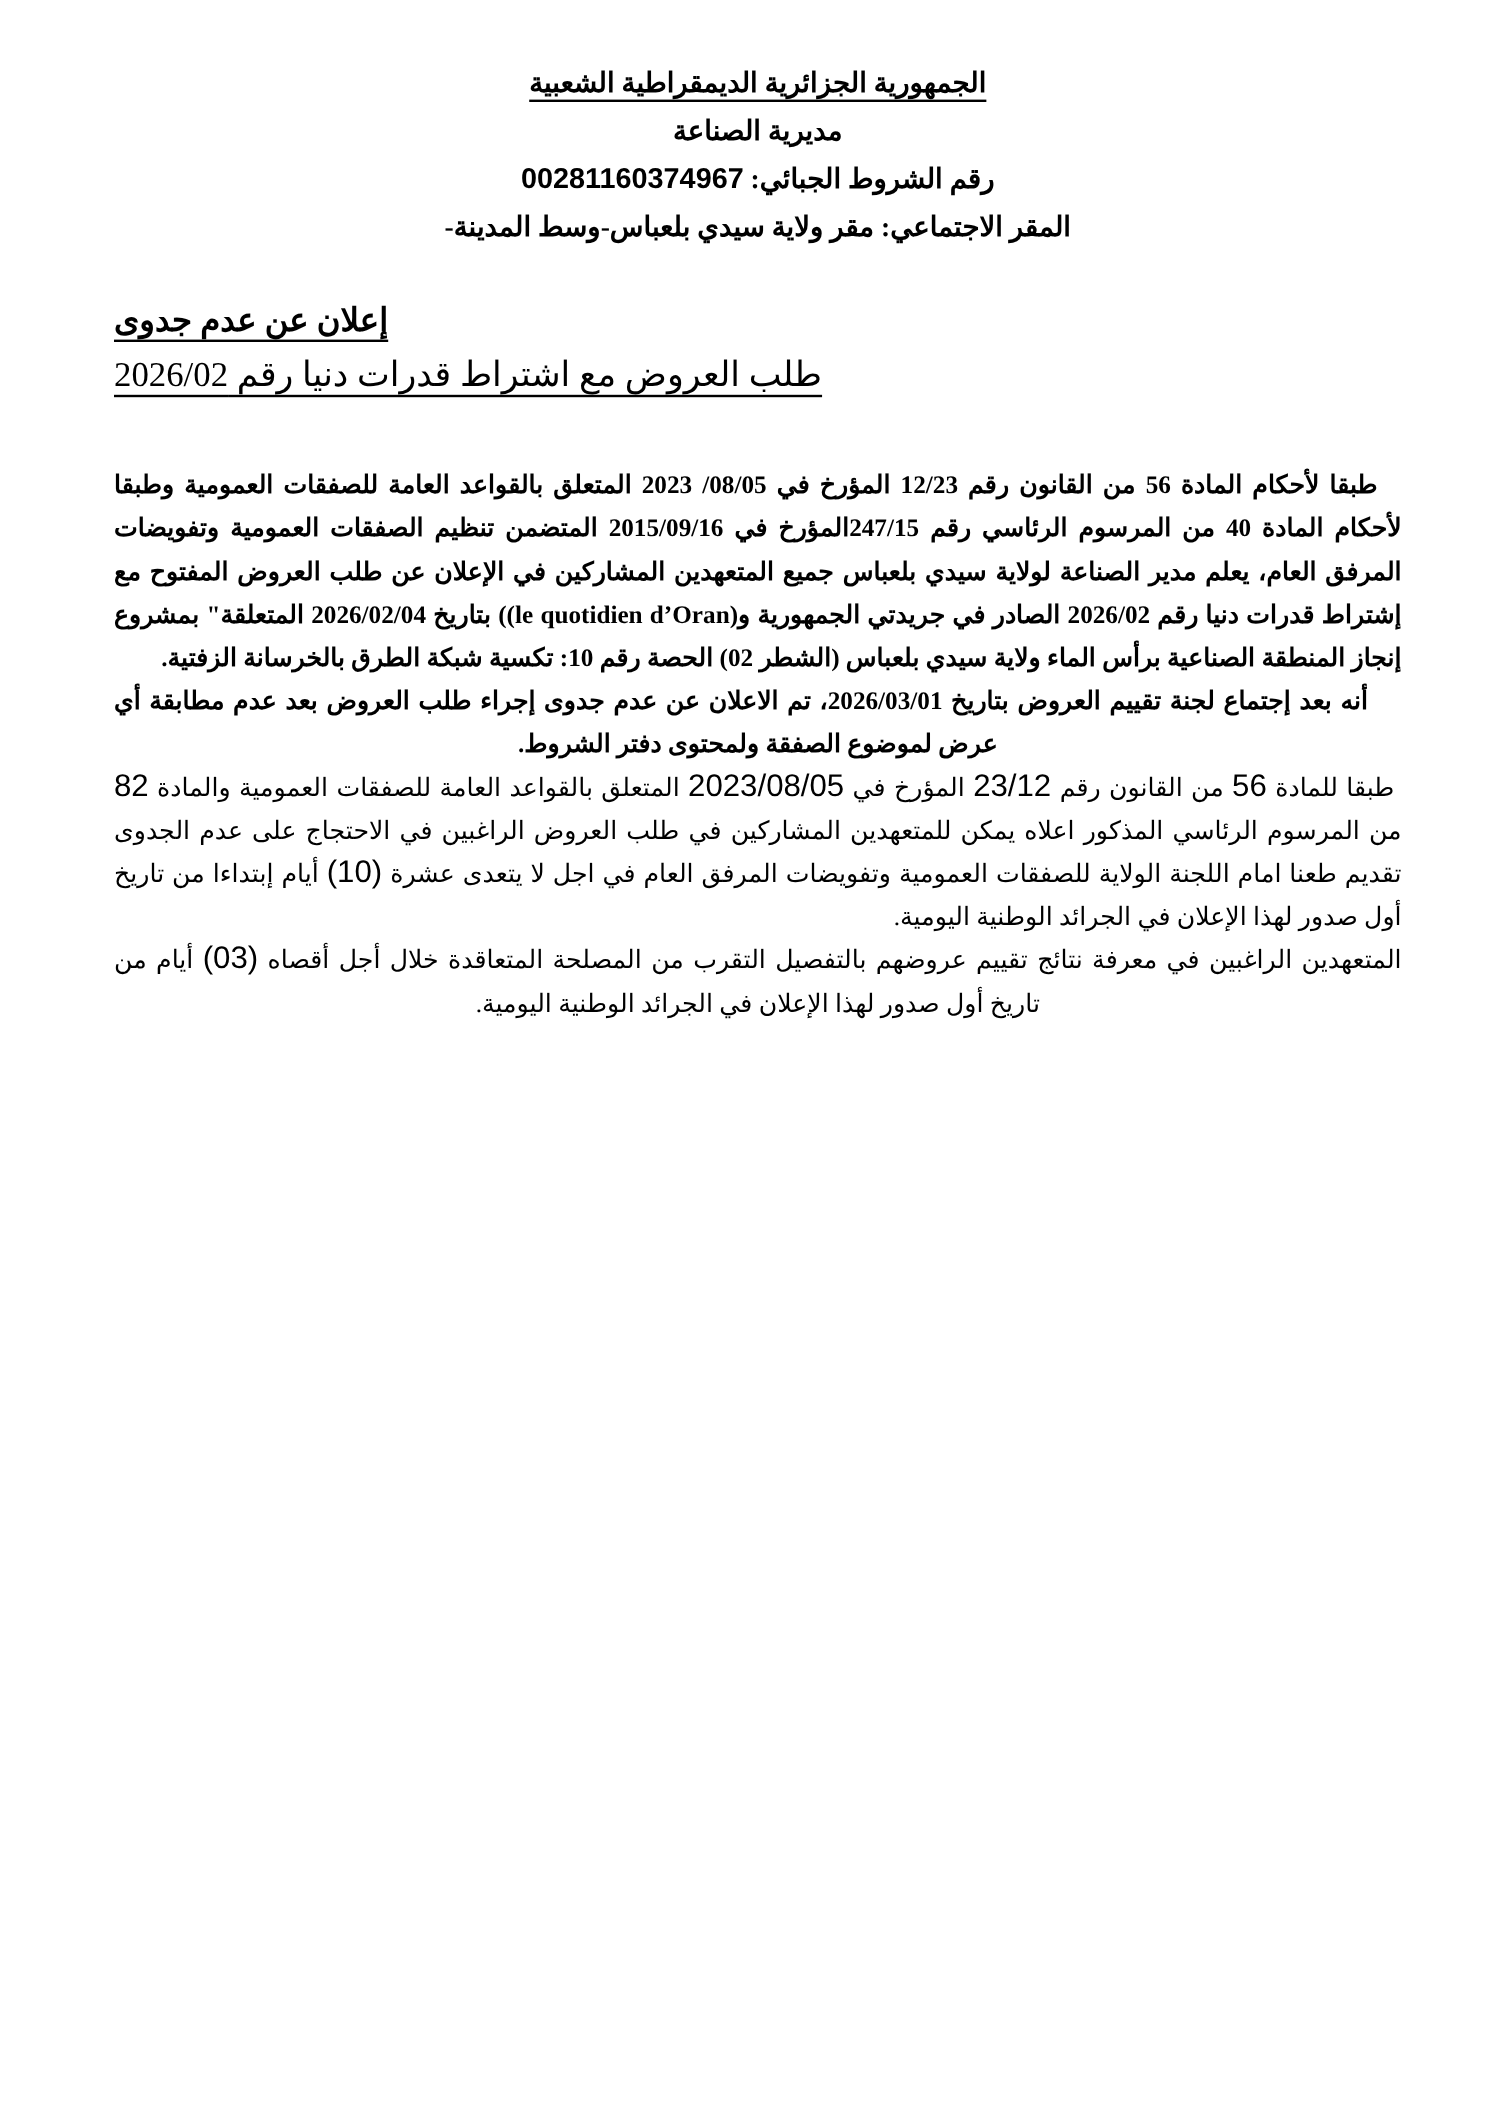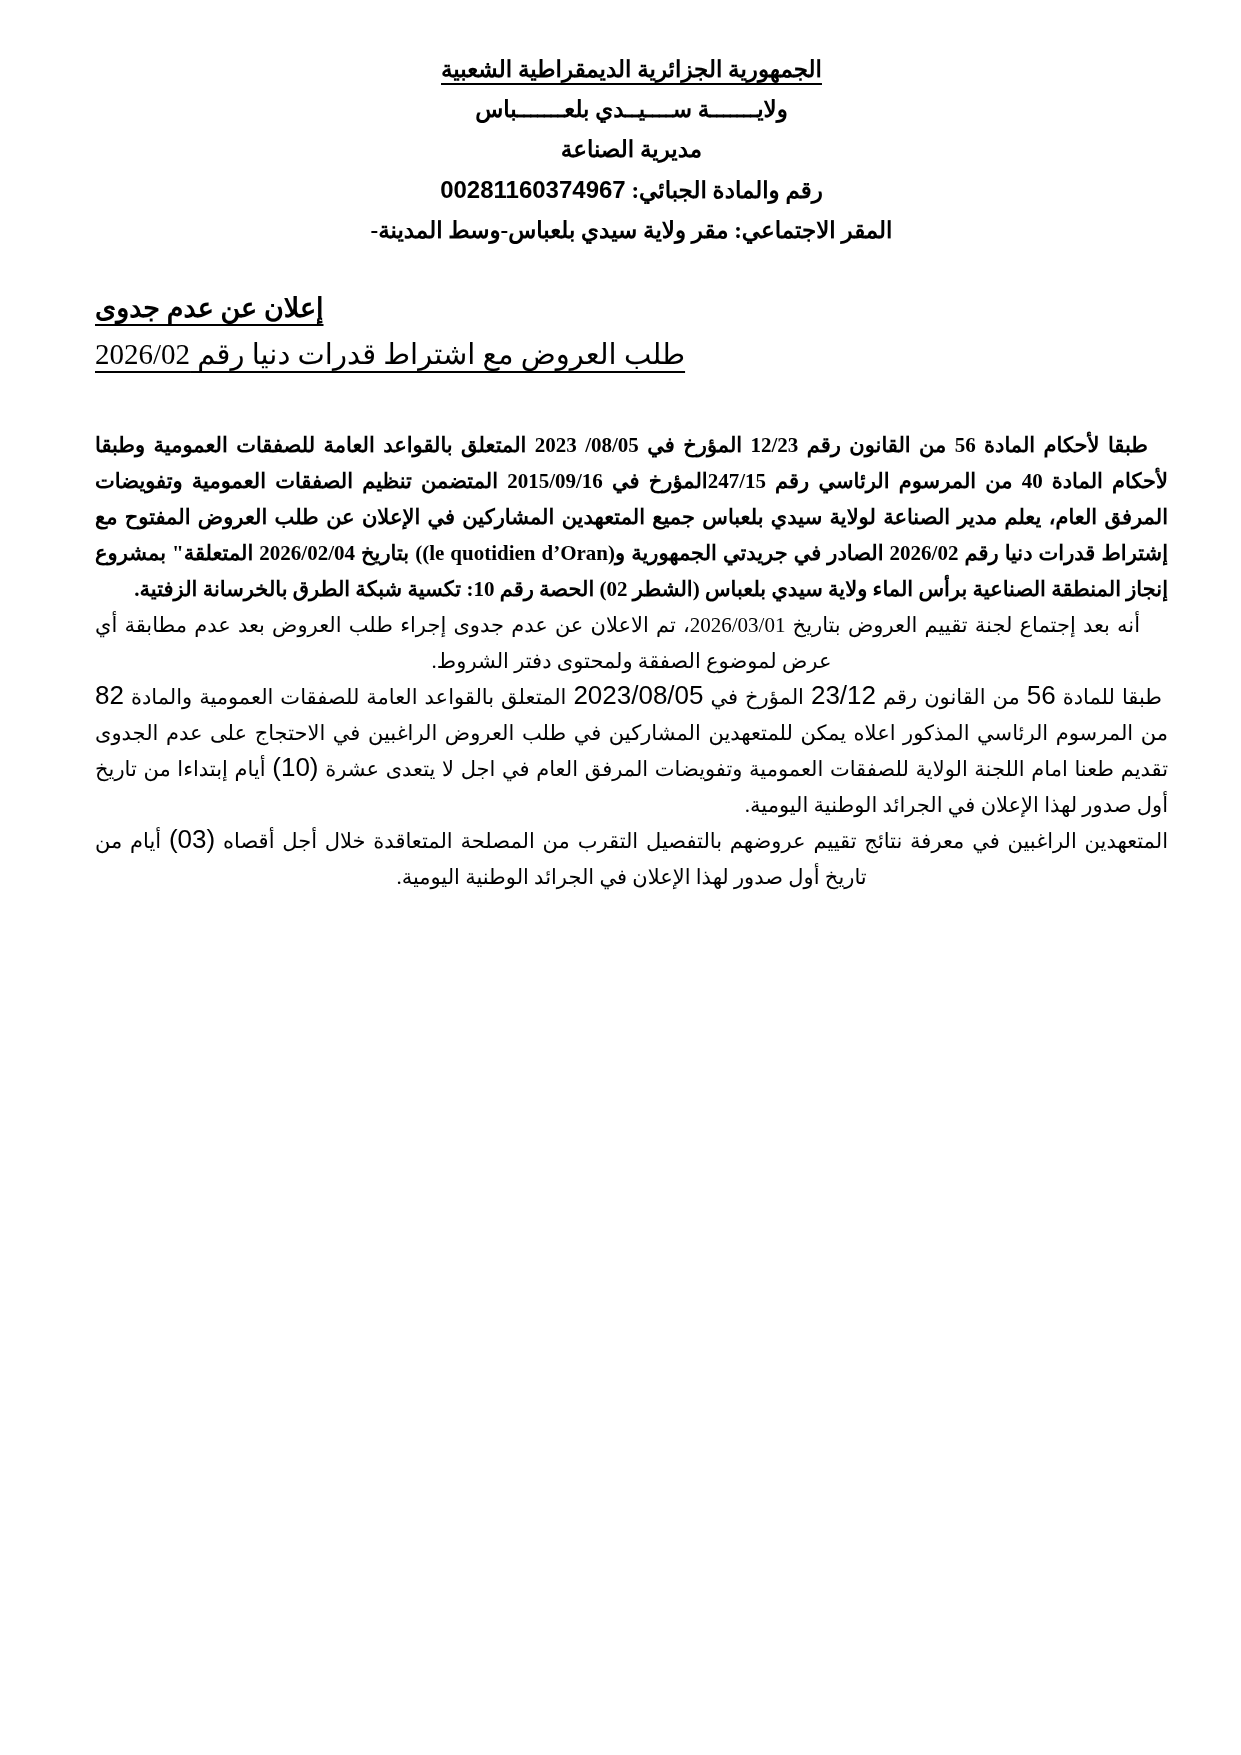--- a/index.html
+++ b/index.html
@@ -53,21 +53,21 @@
 
   
   .doc-body {
     margin-top: 50px;
     font-size: 21px;
     line-height: 36px;
     text-align: justify;
   }
   .doc-body p { margin: 0; }
   .p1 { text-indent: 20px; font-weight: bold; }
-  .p2 { font-weight: normal; text-indent: 28px; text-align-last: center; }
+  .p2 { font-weight: bold; text-indent: 28px; text-align-last: center; }
   .p3 { text-indent: 6px; }
   .p4 { text-align-last: center; }
   .bignum {
     font-family: "Liberation Sans", "DejaVu Sans", sans-serif;
     font-size: 26px;
     line-height: 1;
   }
 
   
   .footer {
@@ -83,23 +83,22 @@
   }
 </style>
 </head>
 <body>
 
 <div class="page">
   <div class="content">
 
     <div class="header">
       <div class="h-republic">الجمهورية الجزائرية الديمقراطية الشعبية</div>
-      <div class="h-wilaya">ولايـــــــة ســــيــدي بلعـــــــباس</div>
       <div class="h-directorate">مديرية الصناعة</div>
-      <div class="h-tax"><span>رقم والمادة الجبائي: </span><span class="tax-number">00281160374967</span></div>
+      <div class="h-tax"><span>رقم الشروط الجبائي: </span><span class="tax-number">00281160374967</span></div>
       <div class="h-hq">المقر الاجتماعي: مقر ولاية سيدي بلعباس-وسط المدينة-</div>
     </div>
 
     <div class="title">
       <div class="title-main">إعلان عن عدم جدوى</div>
       <div class="title-sub">طلب العروض مع اشتراط قدرات دنيا رقم 2026/02</div>
     </div>
 
     <div class="doc-body">
       <p class="p1">طبقا لأحكام المادة 56 من القانون رقم 12/23 المؤرخ في 08/05/ 2023 المتعلق بالقواعد العامة للصفقات العمومية وطبقا لأحكام المادة 40 من المرسوم الرئاسي رقم 247/15المؤرخ في 2015/09/16 المتضمن تنظيم الصفقات العمومية وتفويضات المرفق العام، يعلم مدير الصناعة لولاية سيدي بلعباس جميع المتعهدين المشاركين في الإعلان عن طلب العروض المفتوح مع إشتراط قدرات دنيا رقم 2026/02 الصادر في جريدتي الجمهورية و(le quotidien d’Oran)) بتاريخ 2026/02/04 المتعلقة" بمشروع إنجاز المنطقة الصناعية برأس الماء ولاية سيدي بلعباس (الشطر 02) الحصة رقم 10: تكسية شبكة الطرق بالخرسانة الزفتية.</p>

